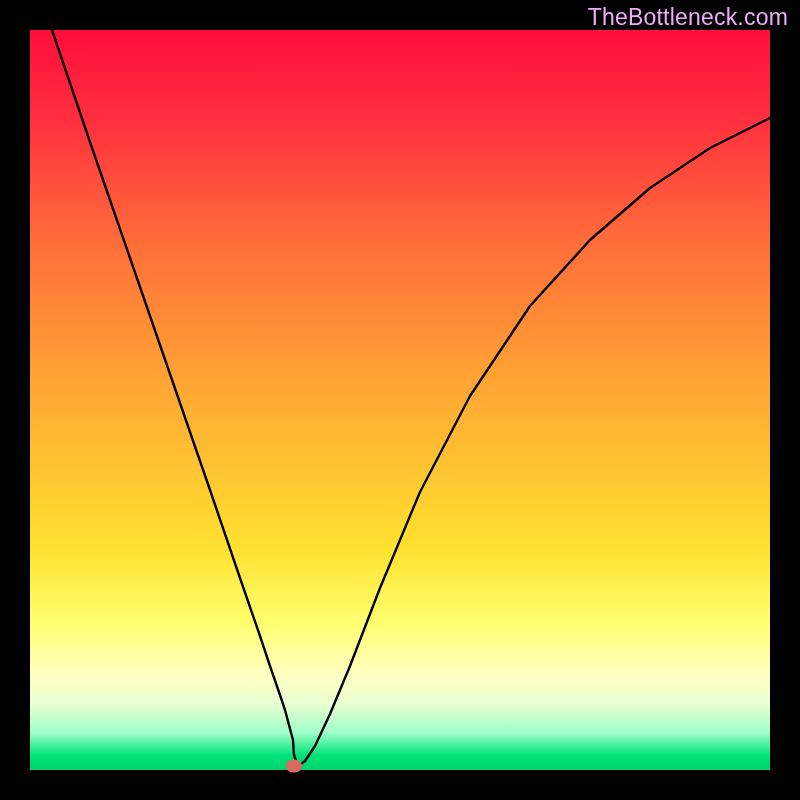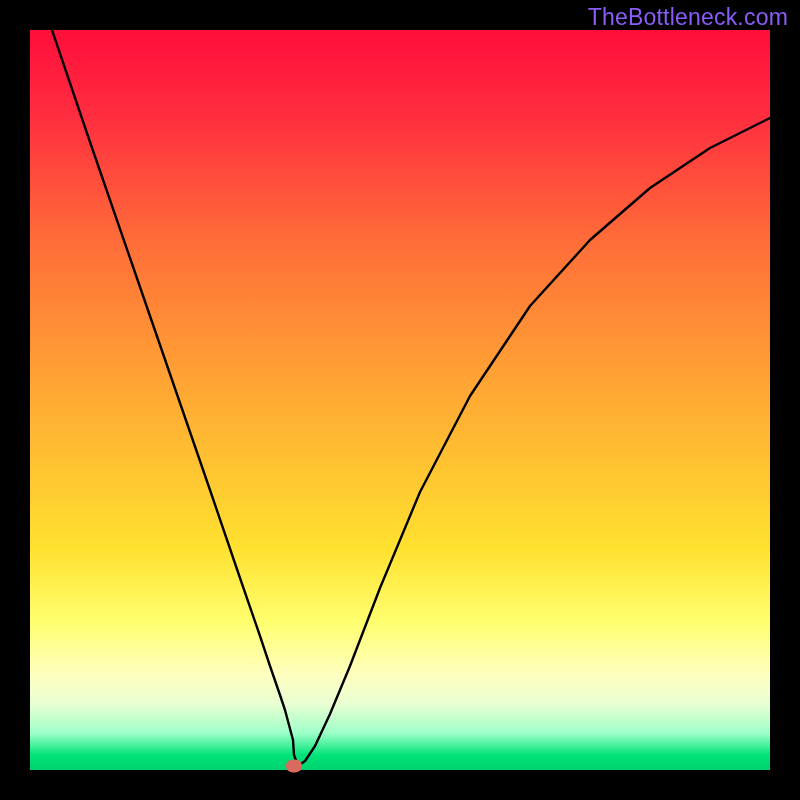--- a/index.html
+++ b/index.html
@@ -51,21 +51,21 @@
     width: 16px;
     height: 13px;
     border-radius: 7px / 6px;
     background: #d86b5e;
     transform: translate(-50%, -50%);
   }
   .watermark {
     position: absolute;
     top: 4px;
     right: 12px;
-    color: #8b5cf6;
+    color: #f0abfc;
     font-size: 23px;
     font-weight: 500;
     letter-spacing: 0.2px;
   }
 </style>
 </head>
 <body>
 
 <div class="frame">
   <div class="plot">

